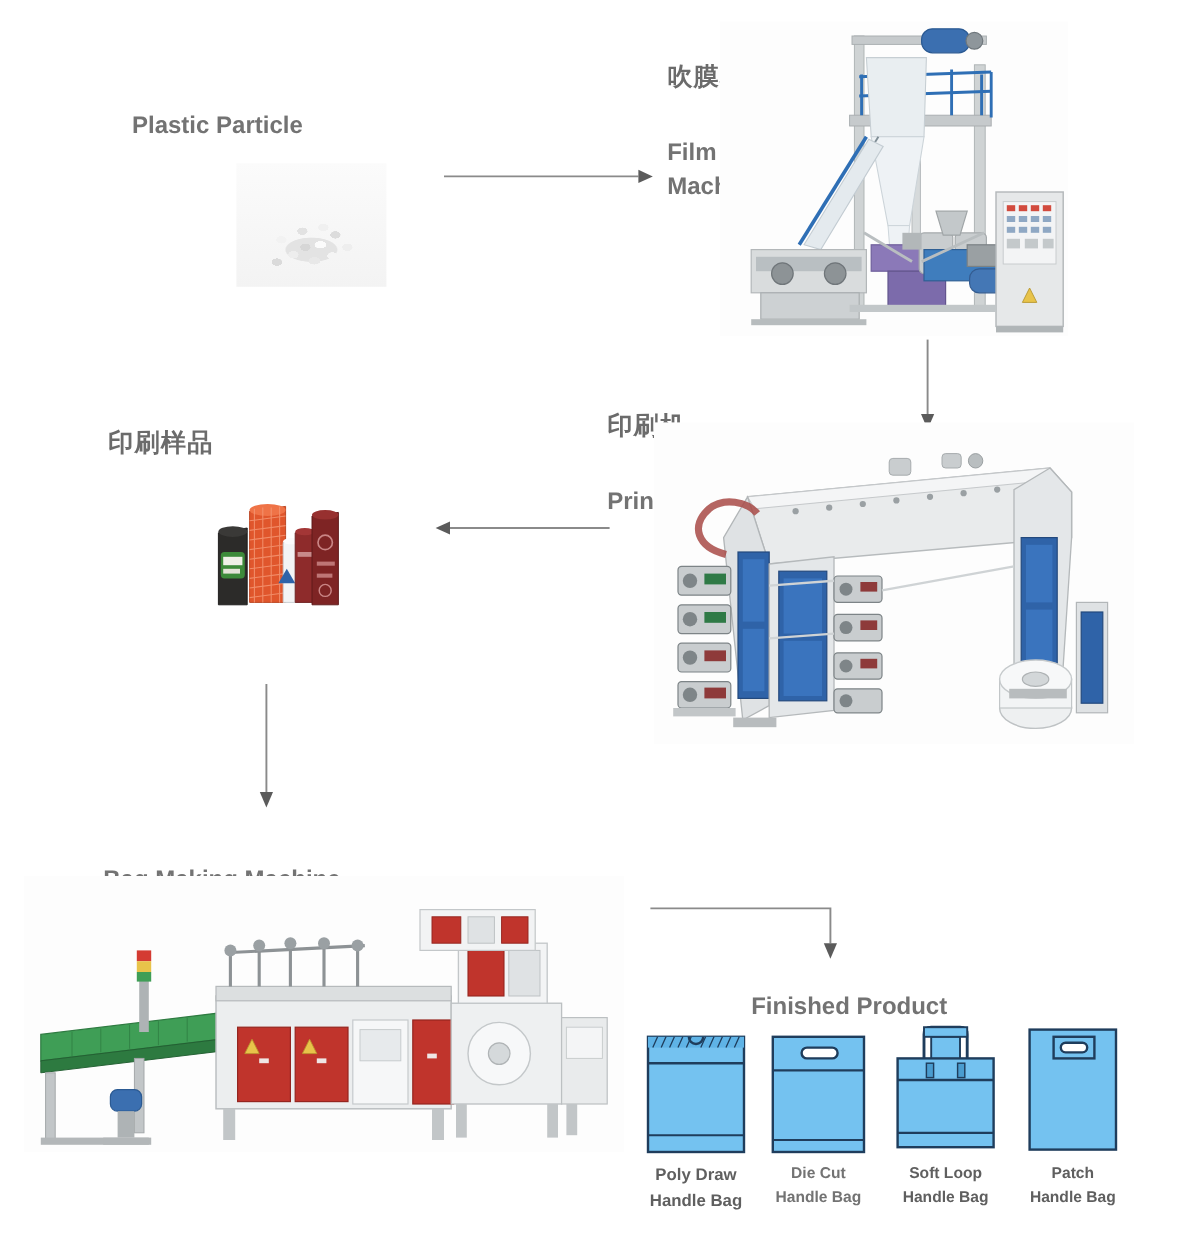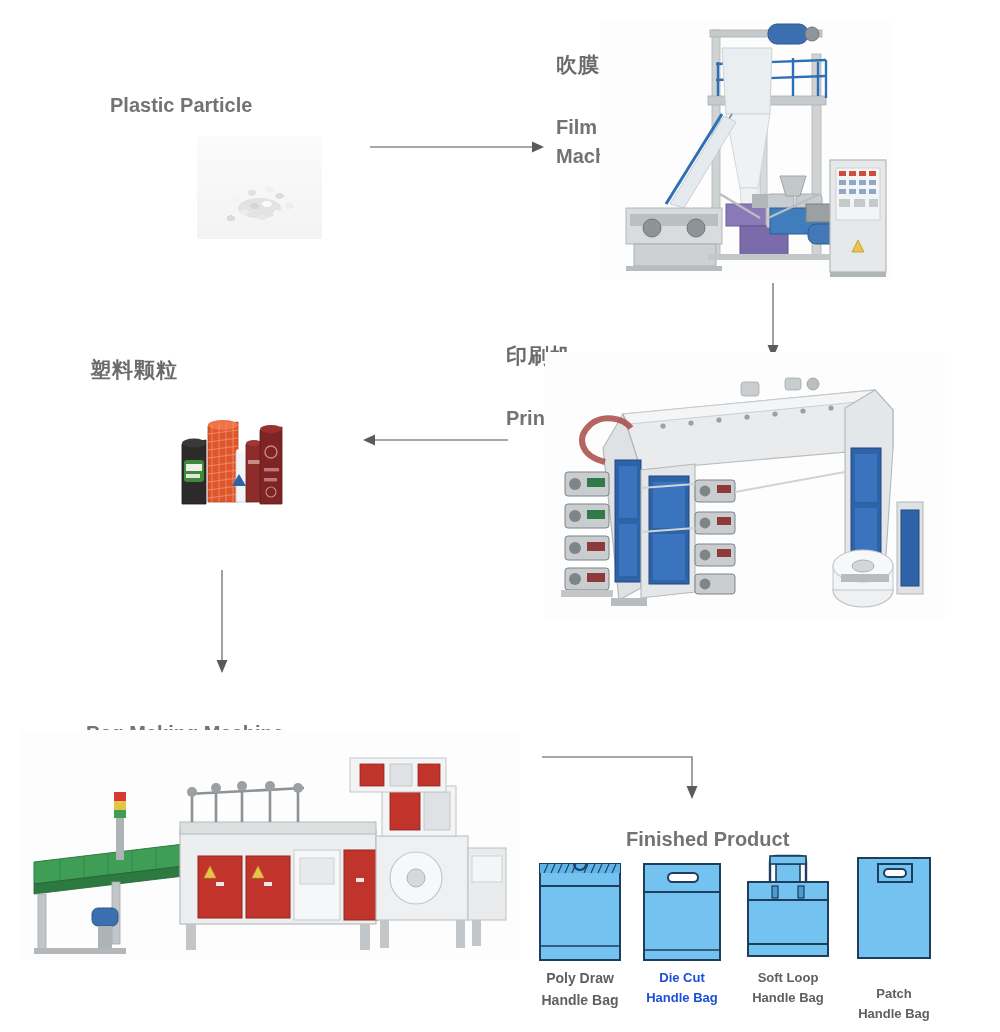--- a/index.html
+++ b/index.html
@@ -251,21 +251,21 @@
   </div>
 
   <div class="arrow" style="left:362px; top:431px;">
     <svg width="146" height="18" viewBox="0 0 146 18">
       <line x1="13" y1="9" x2="146" y2="9" stroke="#8a8a8a" stroke-width="1.6"></line>
       <path d="M13,3.5 L1,9 L13,14.5 Z" fill="#5b5b5b"></path>
     </svg>
   </div>
 
   <div class="label" style="left:90px; top:332px;">
-    <span class="cn">塑料颗粒</span>
+    <span class="cn">印刷样品</span>
   </div>
 
   <div class="photo" style="left:176px; top:416px; width:108px; height:94px;">
     <svg width="108" height="94" viewBox="0 0 108 94">
 
       <path d="M6,28 L30,24 L30,88 L6,88 Z" fill="#2c2b29" stroke="#1c1b1a" stroke-width="0.8"></path>
       <ellipse cx="18" cy="27" rx="12" ry="4.4" fill="#3a3937"></ellipse>
       <rect x="8" y="44" width="20" height="22" rx="3" fill="#3d8a3a"></rect>
       <rect x="10" y="48" width="16" height="7" fill="#f0f0e8"></rect>
       <rect x="10" y="58" width="14" height="4" fill="#e4e4d8"></rect>
@@ -412,21 +412,21 @@
   <div class="photo" style="left:638px; top:858px; width:88px; height:104px;">
     <svg width="88" height="104" viewBox="0 0 88 104">
       <rect x="6" y="6" width="76" height="96" fill="#74c2f0" stroke="#1f3d5c" stroke-width="2"></rect>
       <line x1="6" y1="34" x2="82" y2="34" stroke="#1f3d5c" stroke-width="2"></line>
       <line x1="6" y1="92" x2="82" y2="92" stroke="#1f3d5c" stroke-width="1.6"></line>
 
       <rect x="30" y="15" width="30" height="9" rx="4.5" fill="#ffffff" stroke="#1f3d5c" stroke-width="2"></rect>
     </svg>
   </div>
   <div style="position:absolute; left:628px; top:968px; width:108px; text-align:center;
-              color:#1d4ed8; font-size:13px; font-weight:bold; line-height:1.55;">
+              color:#737373; font-size:13px; font-weight:bold; line-height:1.55;">
     <span>Die Cut</span><br>
     <span>Handle Bag</span>
   </div>
 
   <div class="photo" style="left:742px; top:846px; width:92px; height:116px;">
     <svg width="92" height="116" viewBox="0 0 92 116">
 
       <path d="M28,44 L28,16 Q28,10 34,10 L58,10 Q64,10 64,16 L64,44" fill="none" stroke="#1f3d5c" stroke-width="2.4"></path>
       <path d="M34,44 L34,18 L58,18 L58,44" fill="#74c2f0" stroke="#1f3d5c" stroke-width="1.6"></path>
 
@@ -448,18 +448,18 @@
 
   <div class="photo" style="left:852px; top:852px; width:84px; height:110px;">
     <svg width="84" height="110" viewBox="0 0 84 110">
       <rect x="6" y="6" width="72" height="100" fill="#74c2f0" stroke="#1f3d5c" stroke-width="2"></rect>
 
       <rect x="26" y="12" width="34" height="18" fill="#74c2f0" stroke="#1f3d5c" stroke-width="2"></rect>
       <rect x="32" y="17" width="22" height="8" rx="4" fill="#ffffff" stroke="#1f3d5c" stroke-width="2"></rect>
     </svg>
   </div>
   <div style="position:absolute; left:840px; top:968px; width:108px; text-align:center;
-              color:#5f5f5f; font-size:13px; font-weight:bold; line-height:1.55;margin-top:16px;">
+              color:#5f5f5f; font-size:13px; font-weight:bold; line-height:1.55;">
     <span>Patch</span><br>
     <span>Handle Bag</span>
   </div>
 
 </div>
 
 </body></html>

